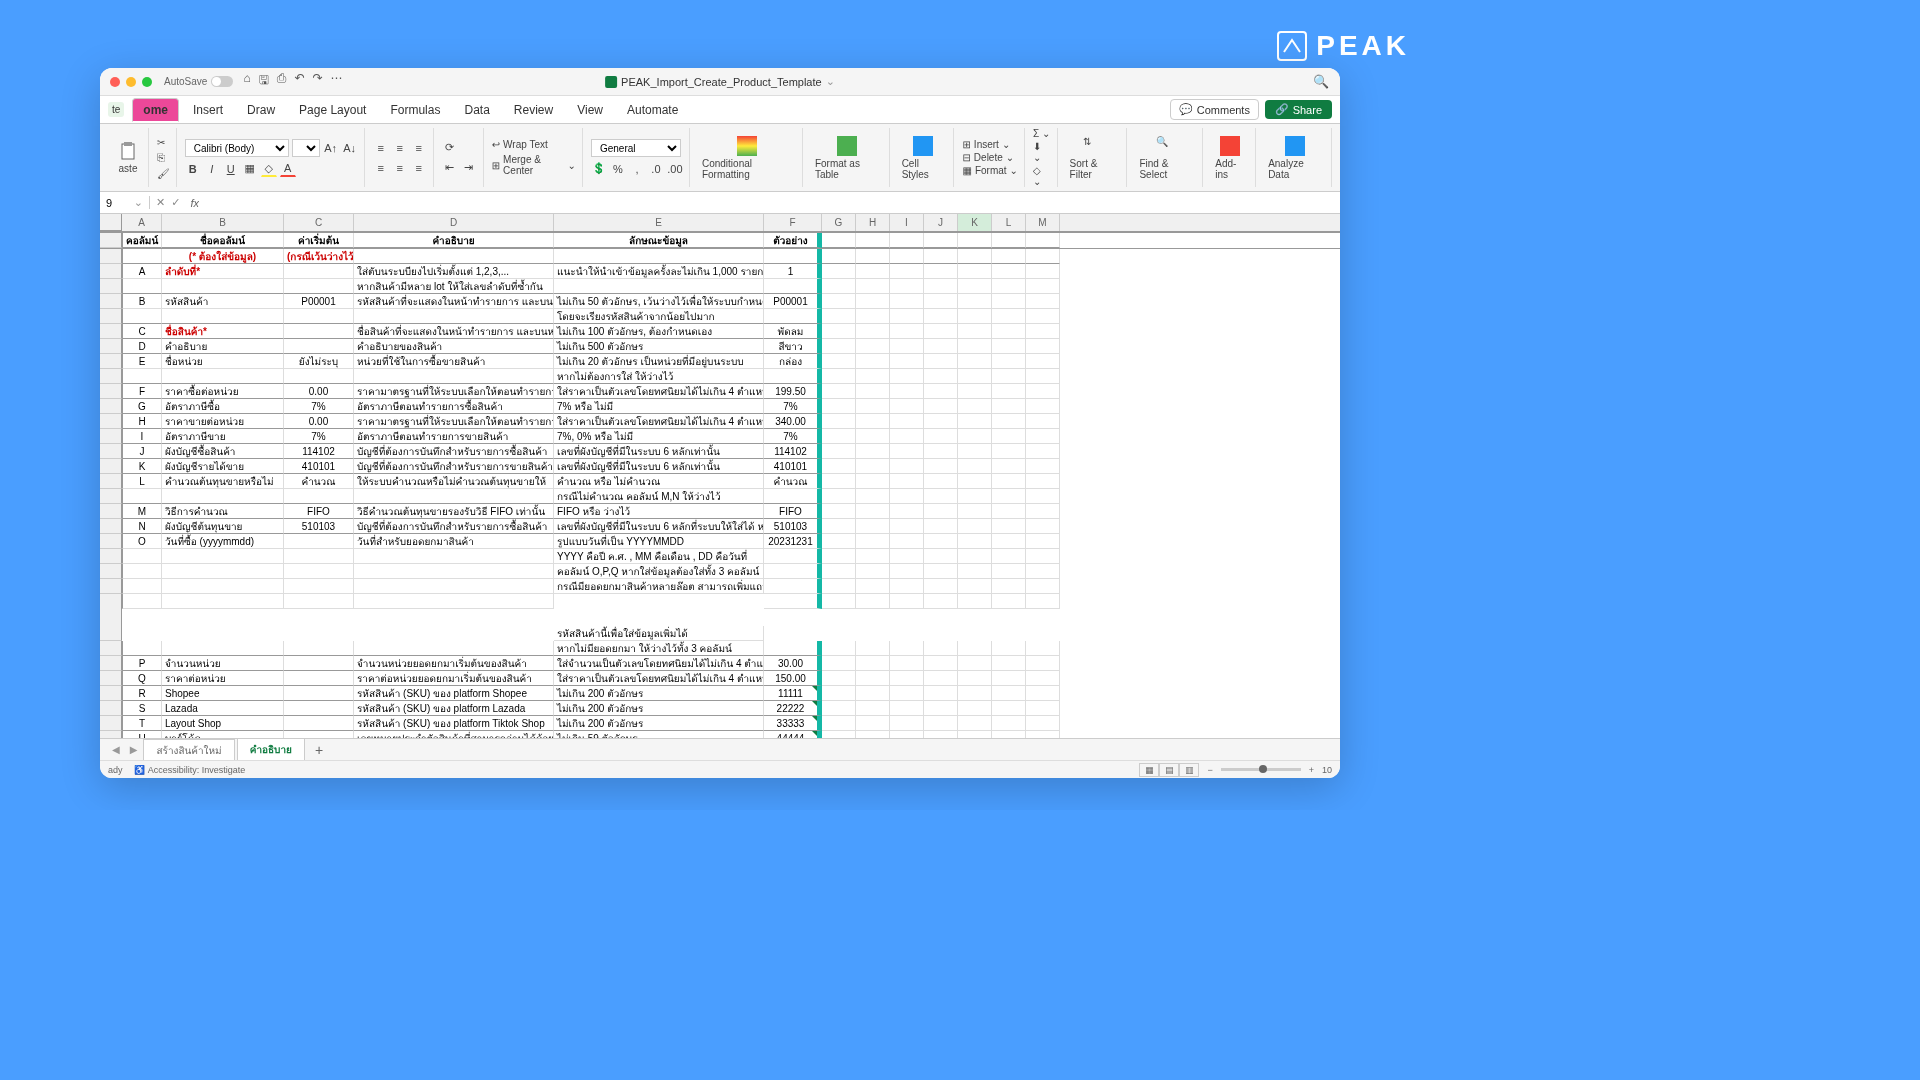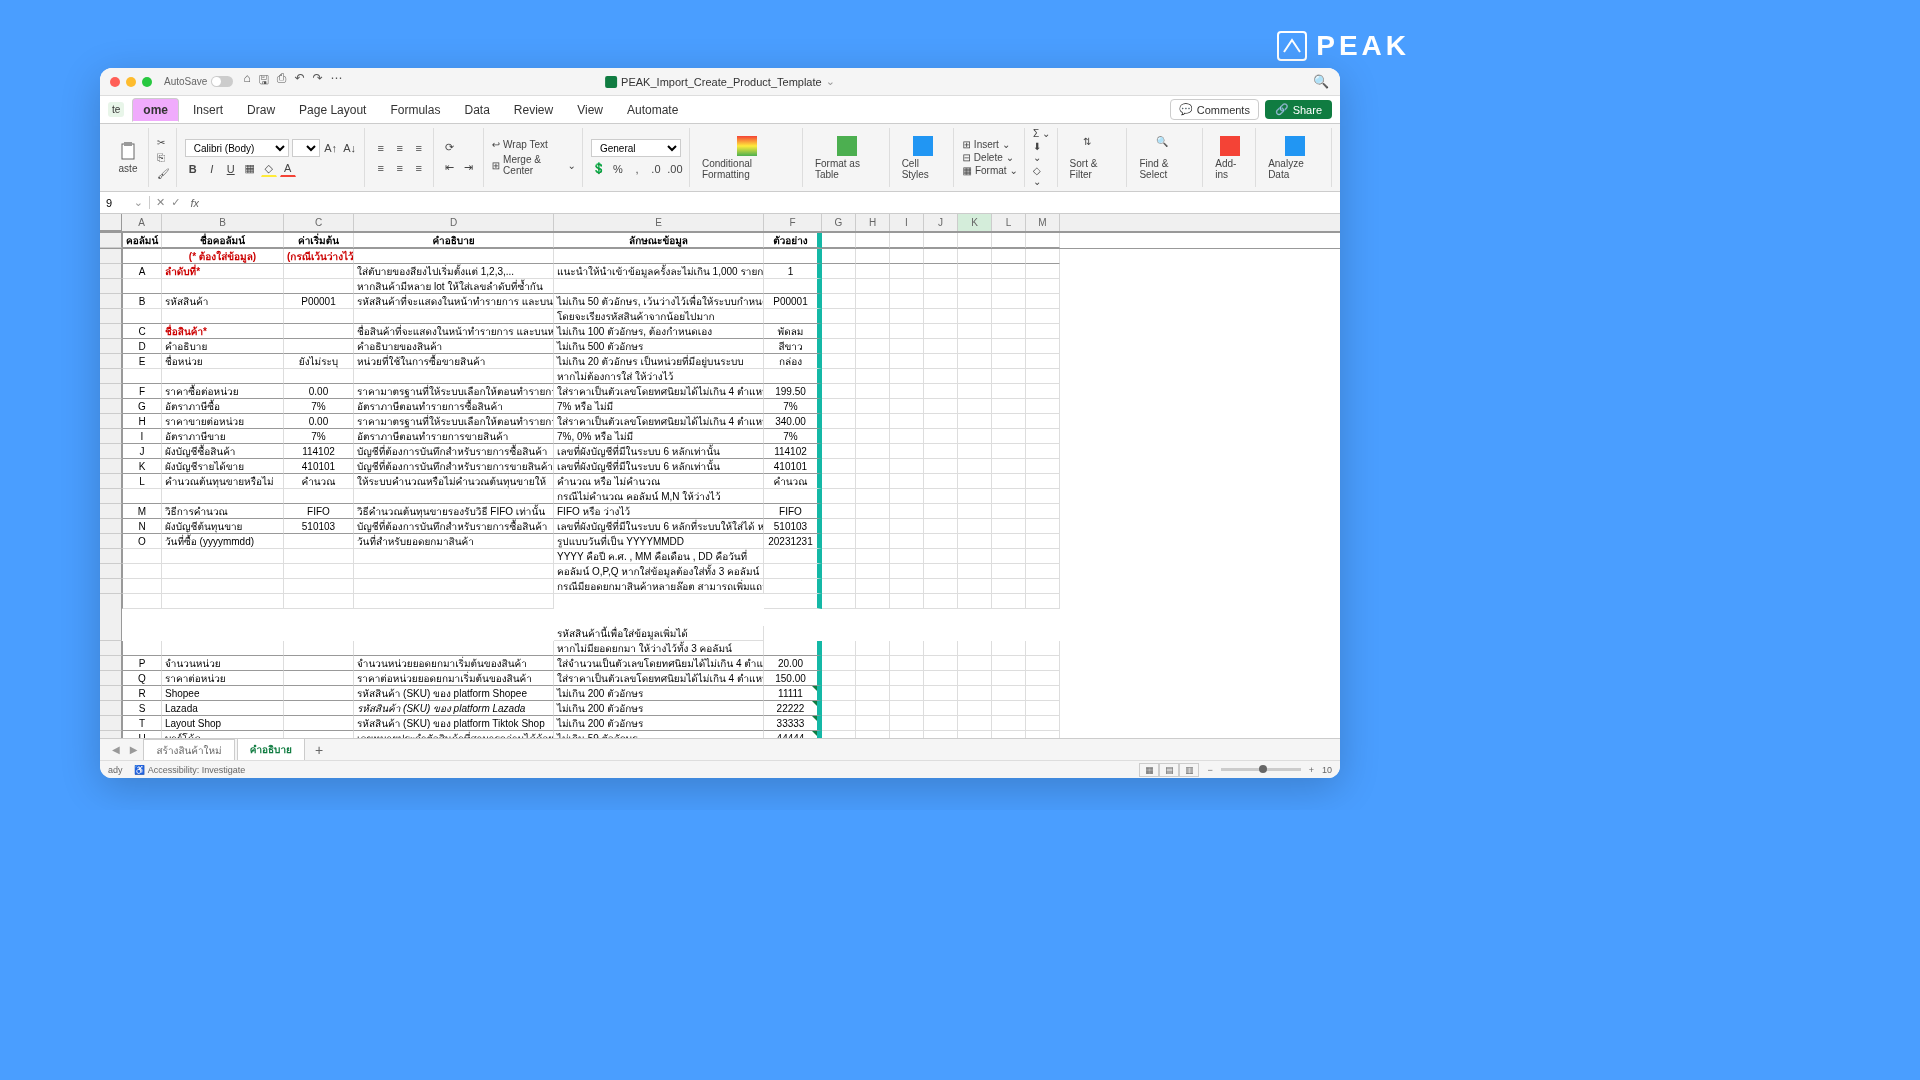--- a/index.html
+++ b/index.html
@@ -14,21 +14,21 @@
 .autosave{margin-left:12px;font-size:10px;color:#666;display:flex;align-items:center;gap:4px}
 .toggle{width:22px;height:11px;background:#ccc;border-radius:6px;position:relative}
 .toggle::after{content:"";position:absolute;width:9px;height:9px;background:#fff;border-radius:50%;top:1px;left:1px}
 .qat{display:flex;gap:8px;margin-left:10px;color:#555}
 .qat span{font-size:12px}
 .doc-title{position:absolute;left:50%;transform:translateX(-50%);font-size:11px;color:#333;display:flex;align-items:center;gap:4px}
 .xl-icon{width:12px;height:12px;background:#107c41;border-radius:2px}
 .search-q{position:absolute;right:10px;color:#666;font-size:13px}
 .ribbon-tabs{height:28px;display:flex;align-items:center;padding:0 8px;gap:4px;border-bottom:1px solid #ccc;font-size:12px;color:#333}
 .rtab{padding:4px 10px;cursor:pointer}
-.rtab.active{background:#f0abfc;border:1px solid #ccc;border-bottom:1px solid #fff;border-radius:4px 4px 0 0;font-weight:600;margin-bottom:-1px}
+.rtab.active{background:#ec4899;border:1px solid #ccc;border-bottom:1px solid #fff;border-radius:4px 4px 0 0;font-weight:600;margin-bottom:-1px}
 .paste-tab{background:#e8f5e9;padding:2px 4px;border-radius:3px;font-size:10px;margin-right:4px}
 .ribbon-right{margin-left:auto;display:flex;gap:6px;align-items:center}
 .comments-btn{border:1px solid #ccc;border-radius:4px;padding:3px 8px;font-size:11px;display:flex;align-items:center;gap:4px}
 .share-btn{background:#107c41;color:#fff;border-radius:4px;padding:3px 10px;font-size:11px;display:flex;align-items:center;gap:4px}
 .ribbon{height:68px;background:#f5f5f5;border-bottom:1px solid #ccc;display:flex;align-items:center;padding:4px 8px;gap:2px;font-size:10px;color:#444}
 .rgroup{display:flex;flex-direction:column;align-items:center;padding:0 6px;border-right:1px solid #ddd;height:100%;justify-content:center;gap:2px}
 .rgroup.hor{flex-direction:row;gap:4px}
 .big-btn{display:flex;flex-direction:column;align-items:center;gap:2px;padding:2px 4px}
 .big-btn svg,.big-btn .ic{width:20px;height:20px}
 .sel{border:1px solid #ccc;background:#fff;padding:2px 4px;font-size:10px;height:18px}
@@ -325,21 +325,21 @@
           <div class="cell " style="width: 34px; min-width: 34px;"><span></span></div>
           <div class="cell " style="width: 34px; min-width: 34px;"><span></span></div>
           <div class="cell " style="width: 34px; min-width: 34px;"><span></span></div>
           <div class="cell " style="width: 34px; min-width: 34px;"><span></span></div>
         </div>
         <div class="row ">
           <div class="rh"></div>
           <div class="cell ctr thick-left" style="width: 40px; min-width: 40px;"><span>A</span></div>
           <div class="cell " style="width: 122px; min-width: 122px;"><span class="red-txt">ลำดับที่*</span></div>
           <div class="cell ctr" style="width: 70px; min-width: 70px;"><span></span></div>
-          <div class="cell " style="width: 200px; min-width: 200px;"><span>ใส่ตับายของสียงไปเริ่มตั้งแต่ 1,2,3,...</span></div>
+          <div class="cell " style="width: 200px; min-width: 200px;"><span>ใส่ตับนระบบียงไปเริ่มตั้งแต่ 1,2,3,...</span></div>
           <div class="cell " style="width: 210px; min-width: 210px;"><span>แนะนำให้นำเข้าข้อมูลครั้งละไม่เกิน 1,000 รายการ</span></div>
           <div class="cell ctr thick-right" style="width: 58px; min-width: 58px;"><span>1</span></div>
           <div class="cell " style="width: 34px; min-width: 34px;"><span></span></div>
           <div class="cell " style="width: 34px; min-width: 34px;"><span></span></div>
           <div class="cell " style="width: 34px; min-width: 34px;"><span></span></div>
           <div class="cell " style="width: 34px; min-width: 34px;"><span></span></div>
           <div class="cell " style="width: 34px; min-width: 34px;"><span></span></div>
           <div class="cell " style="width: 34px; min-width: 34px;"><span></span></div>
           <div class="cell " style="width: 34px; min-width: 34px;"><span></span></div>
         </div>
@@ -711,21 +711,21 @@
           <div class="cell " style="width: 34px; min-width: 34px;"><span></span></div>
           <div class="cell " style="width: 34px; min-width: 34px;"><span></span></div>
         </div>
         <div class="row ">
           <div class="rh"></div>
           <div class="cell ctr thick-left thick-bottom" style="width: 40px; min-width: 40px;"><span>P</span></div>
           <div class="cell  thick-bottom" style="width: 122px; min-width: 122px;"><span>จำนวนหน่วย</span></div>
           <div class="cell ctr thick-bottom" style="width: 70px; min-width: 70px;"><span></span></div>
           <div class="cell  thick-bottom" style="width: 200px; min-width: 200px;"><span>จำนวนหน่วยยอดยกมาเริ่มต้นของสินค้า</span></div>
           <div class="cell  thick-bottom" style="width: 210px; min-width: 210px;"><span>ใส่จำนวนเป็นตัวเลขโดยทศนิยมได้ไม่เกิน 4 ตำแหน่ง</span></div>
-          <div class="cell ctr thick-right thick-bottom" style="width: 58px; min-width: 58px;"><span>20.00</span></div>
+          <div class="cell ctr thick-right thick-bottom" style="width: 58px; min-width: 58px;"><span>30.00</span></div>
           <div class="cell " style="width: 34px; min-width: 34px;"><span></span></div>
           <div class="cell " style="width: 34px; min-width: 34px;"><span></span></div>
           <div class="cell " style="width: 34px; min-width: 34px;"><span></span></div>
           <div class="cell " style="width: 34px; min-width: 34px;"><span></span></div>
           <div class="cell " style="width: 34px; min-width: 34px;"><span></span></div>
           <div class="cell " style="width: 34px; min-width: 34px;"><span></span></div>
           <div class="cell " style="width: 34px; min-width: 34px;"><span></span></div>
         </div>
         <div class="row ">
           <div class="rh"></div>
@@ -757,21 +757,21 @@
           <div class="cell " style="width: 34px; min-width: 34px;"><span></span></div>
           <div class="cell " style="width: 34px; min-width: 34px;"><span></span></div>
           <div class="cell " style="width: 34px; min-width: 34px;"><span></span></div>
           <div class="cell " style="width: 34px; min-width: 34px;"><span></span></div>
         </div>
         <div class="row ">
           <div class="rh"></div>
           <div class="cell ctr thick-left thick-bottom" style="width: 40px; min-width: 40px;"><span>S</span></div>
           <div class="cell  thick-bottom" style="width: 122px; min-width: 122px;"><span>Lazada</span></div>
           <div class="cell ctr thick-bottom" style="width: 70px; min-width: 70px;"><span></span></div>
-          <div class="cell  thick-bottom" style="width: 200px; min-width: 200px; font-style: italic;"><span>รหัสสินค้า (SKU) ของ platform Lazada</span></div>
+          <div class="cell  thick-bottom" style="width: 200px; min-width: 200px;"><span>รหัสสินค้า (SKU) ของ platform Lazada</span></div>
           <div class="cell  thick-bottom" style="width: 210px; min-width: 210px;"><span>ไม่เกิน 200 ตัวอักษร</span></div>
           <div class="cell ctr thick-right thick-bottom cell-wrap" style="width: 58px; min-width: 58px; position: relative;"><div class="green-mark"></div><span>22222</span></div>
           <div class="cell " style="width: 34px; min-width: 34px;"><span></span></div>
           <div class="cell " style="width: 34px; min-width: 34px;"><span></span></div>
           <div class="cell " style="width: 34px; min-width: 34px;"><span></span></div>
           <div class="cell " style="width: 34px; min-width: 34px;"><span></span></div>
           <div class="cell " style="width: 34px; min-width: 34px;"><span></span></div>
           <div class="cell " style="width: 34px; min-width: 34px;"><span></span></div>
           <div class="cell " style="width: 34px; min-width: 34px;"><span></span></div>
         </div>

